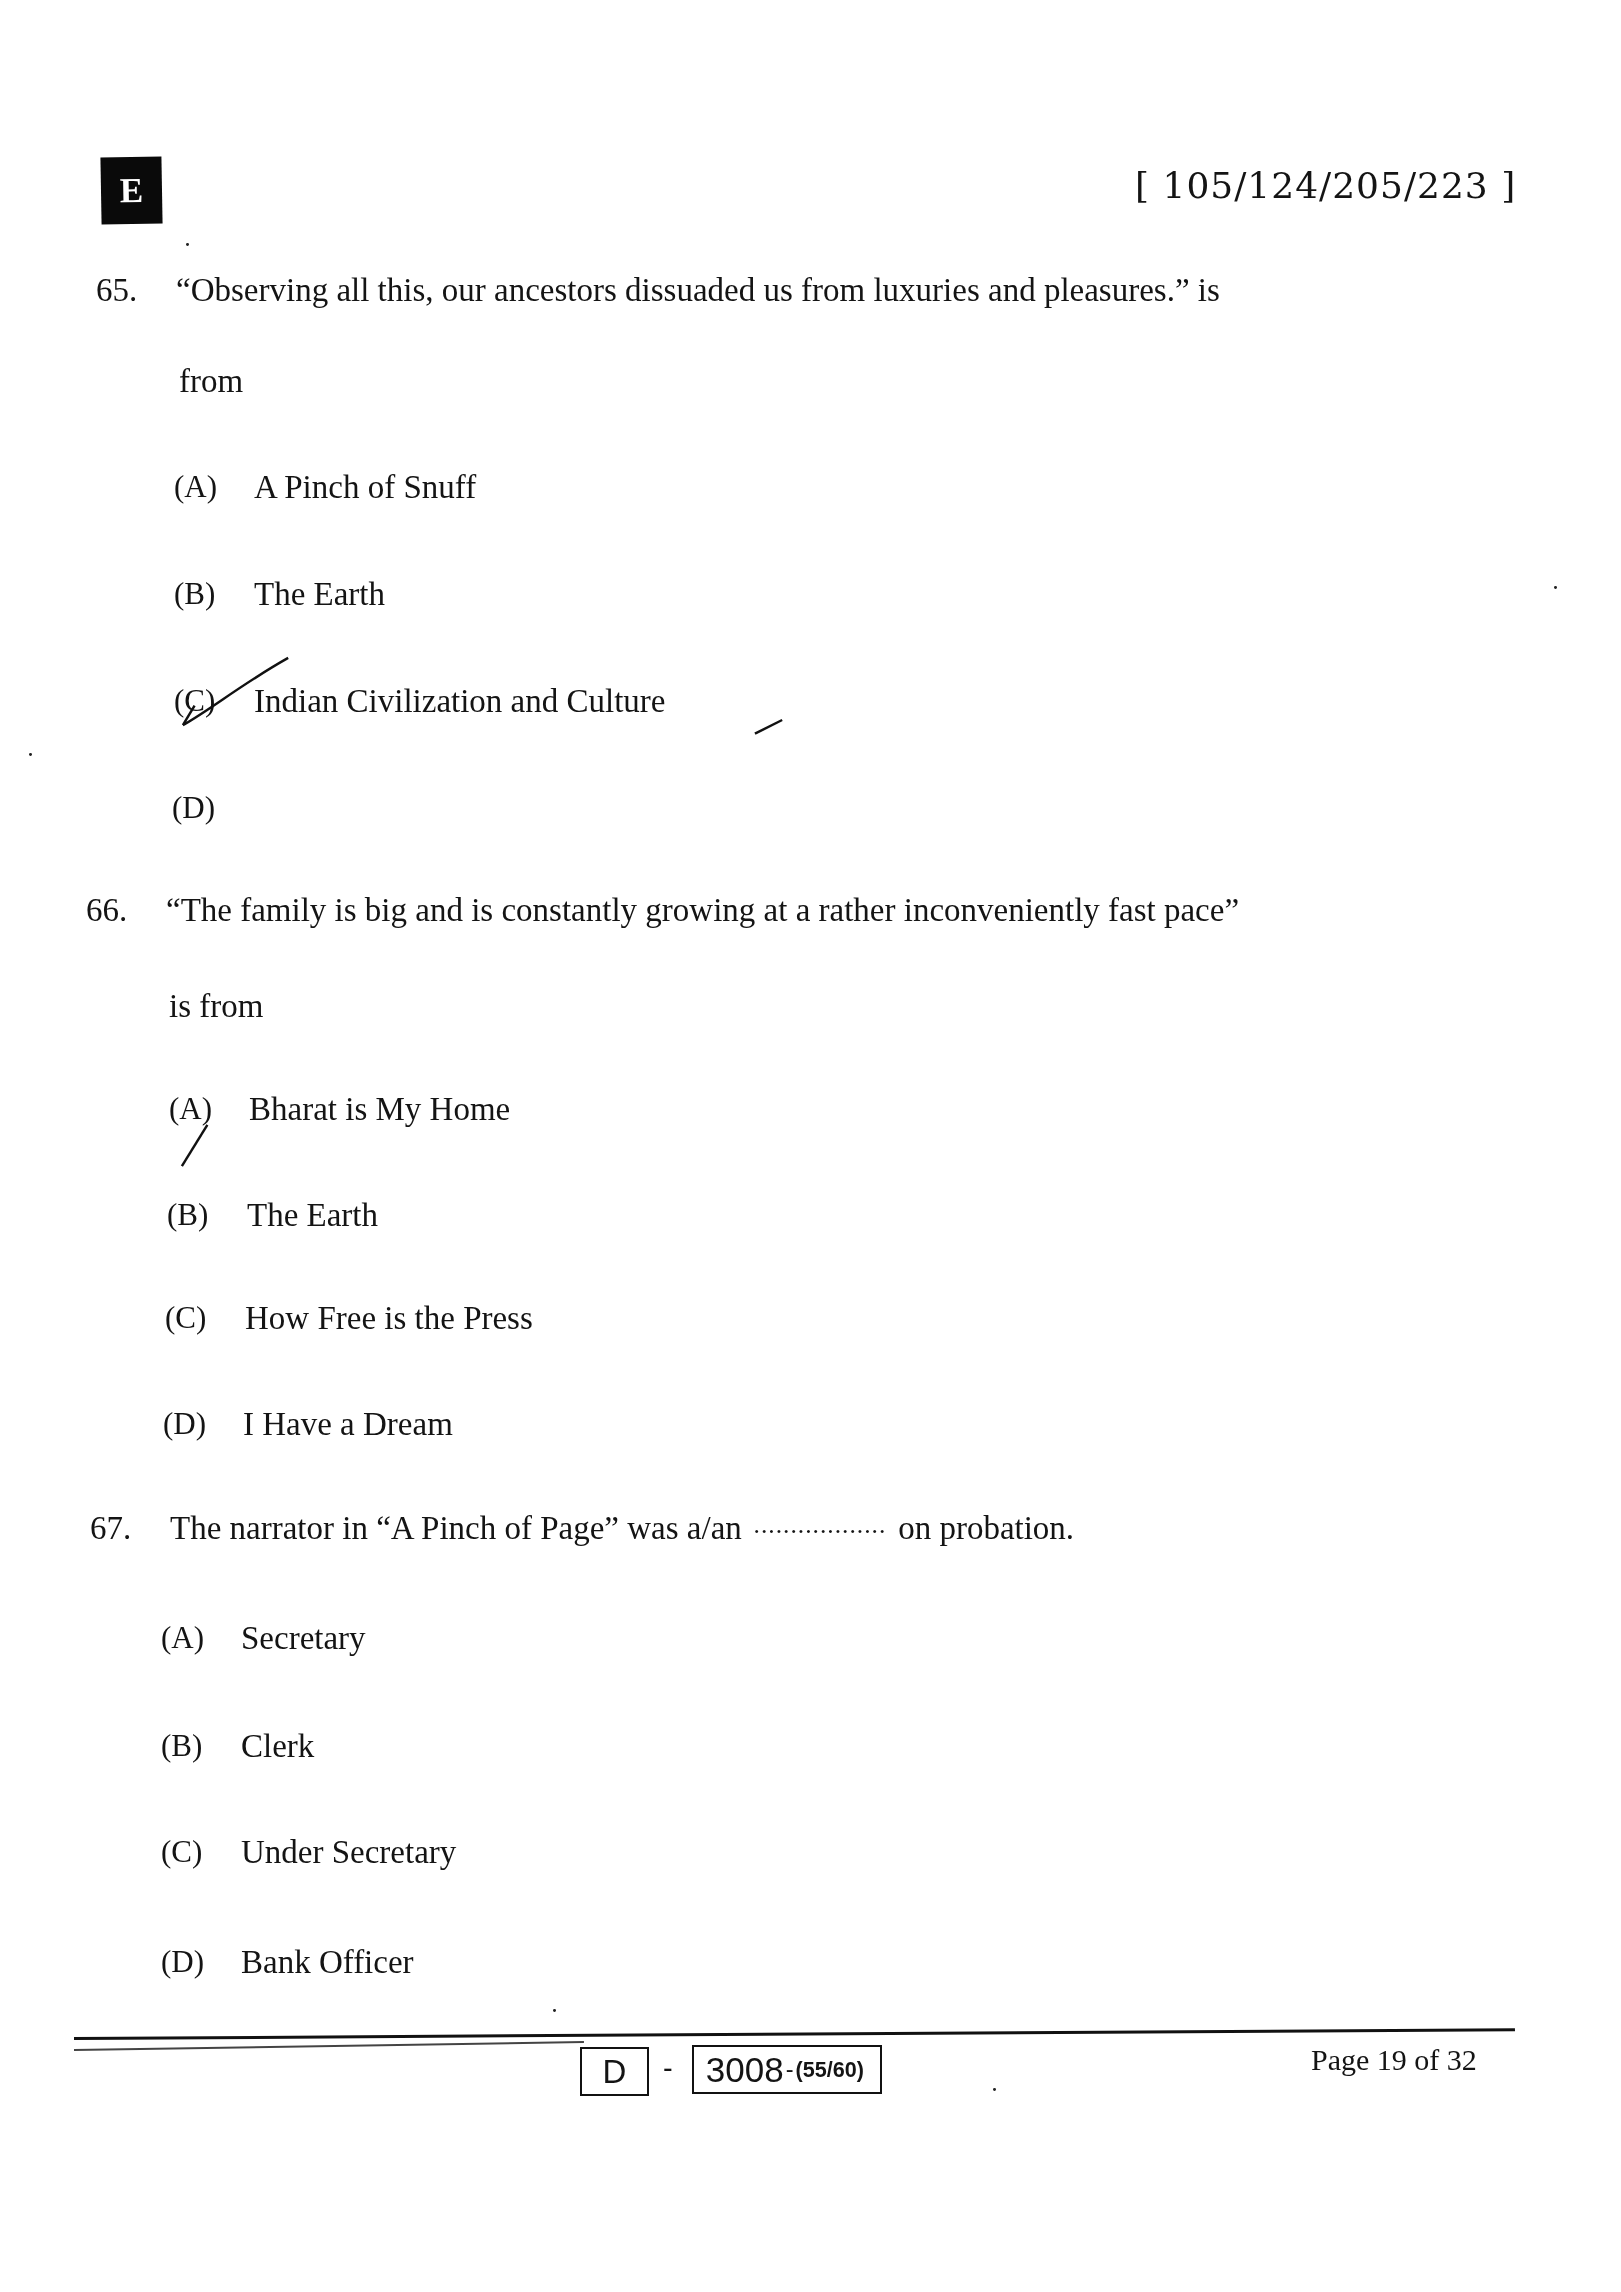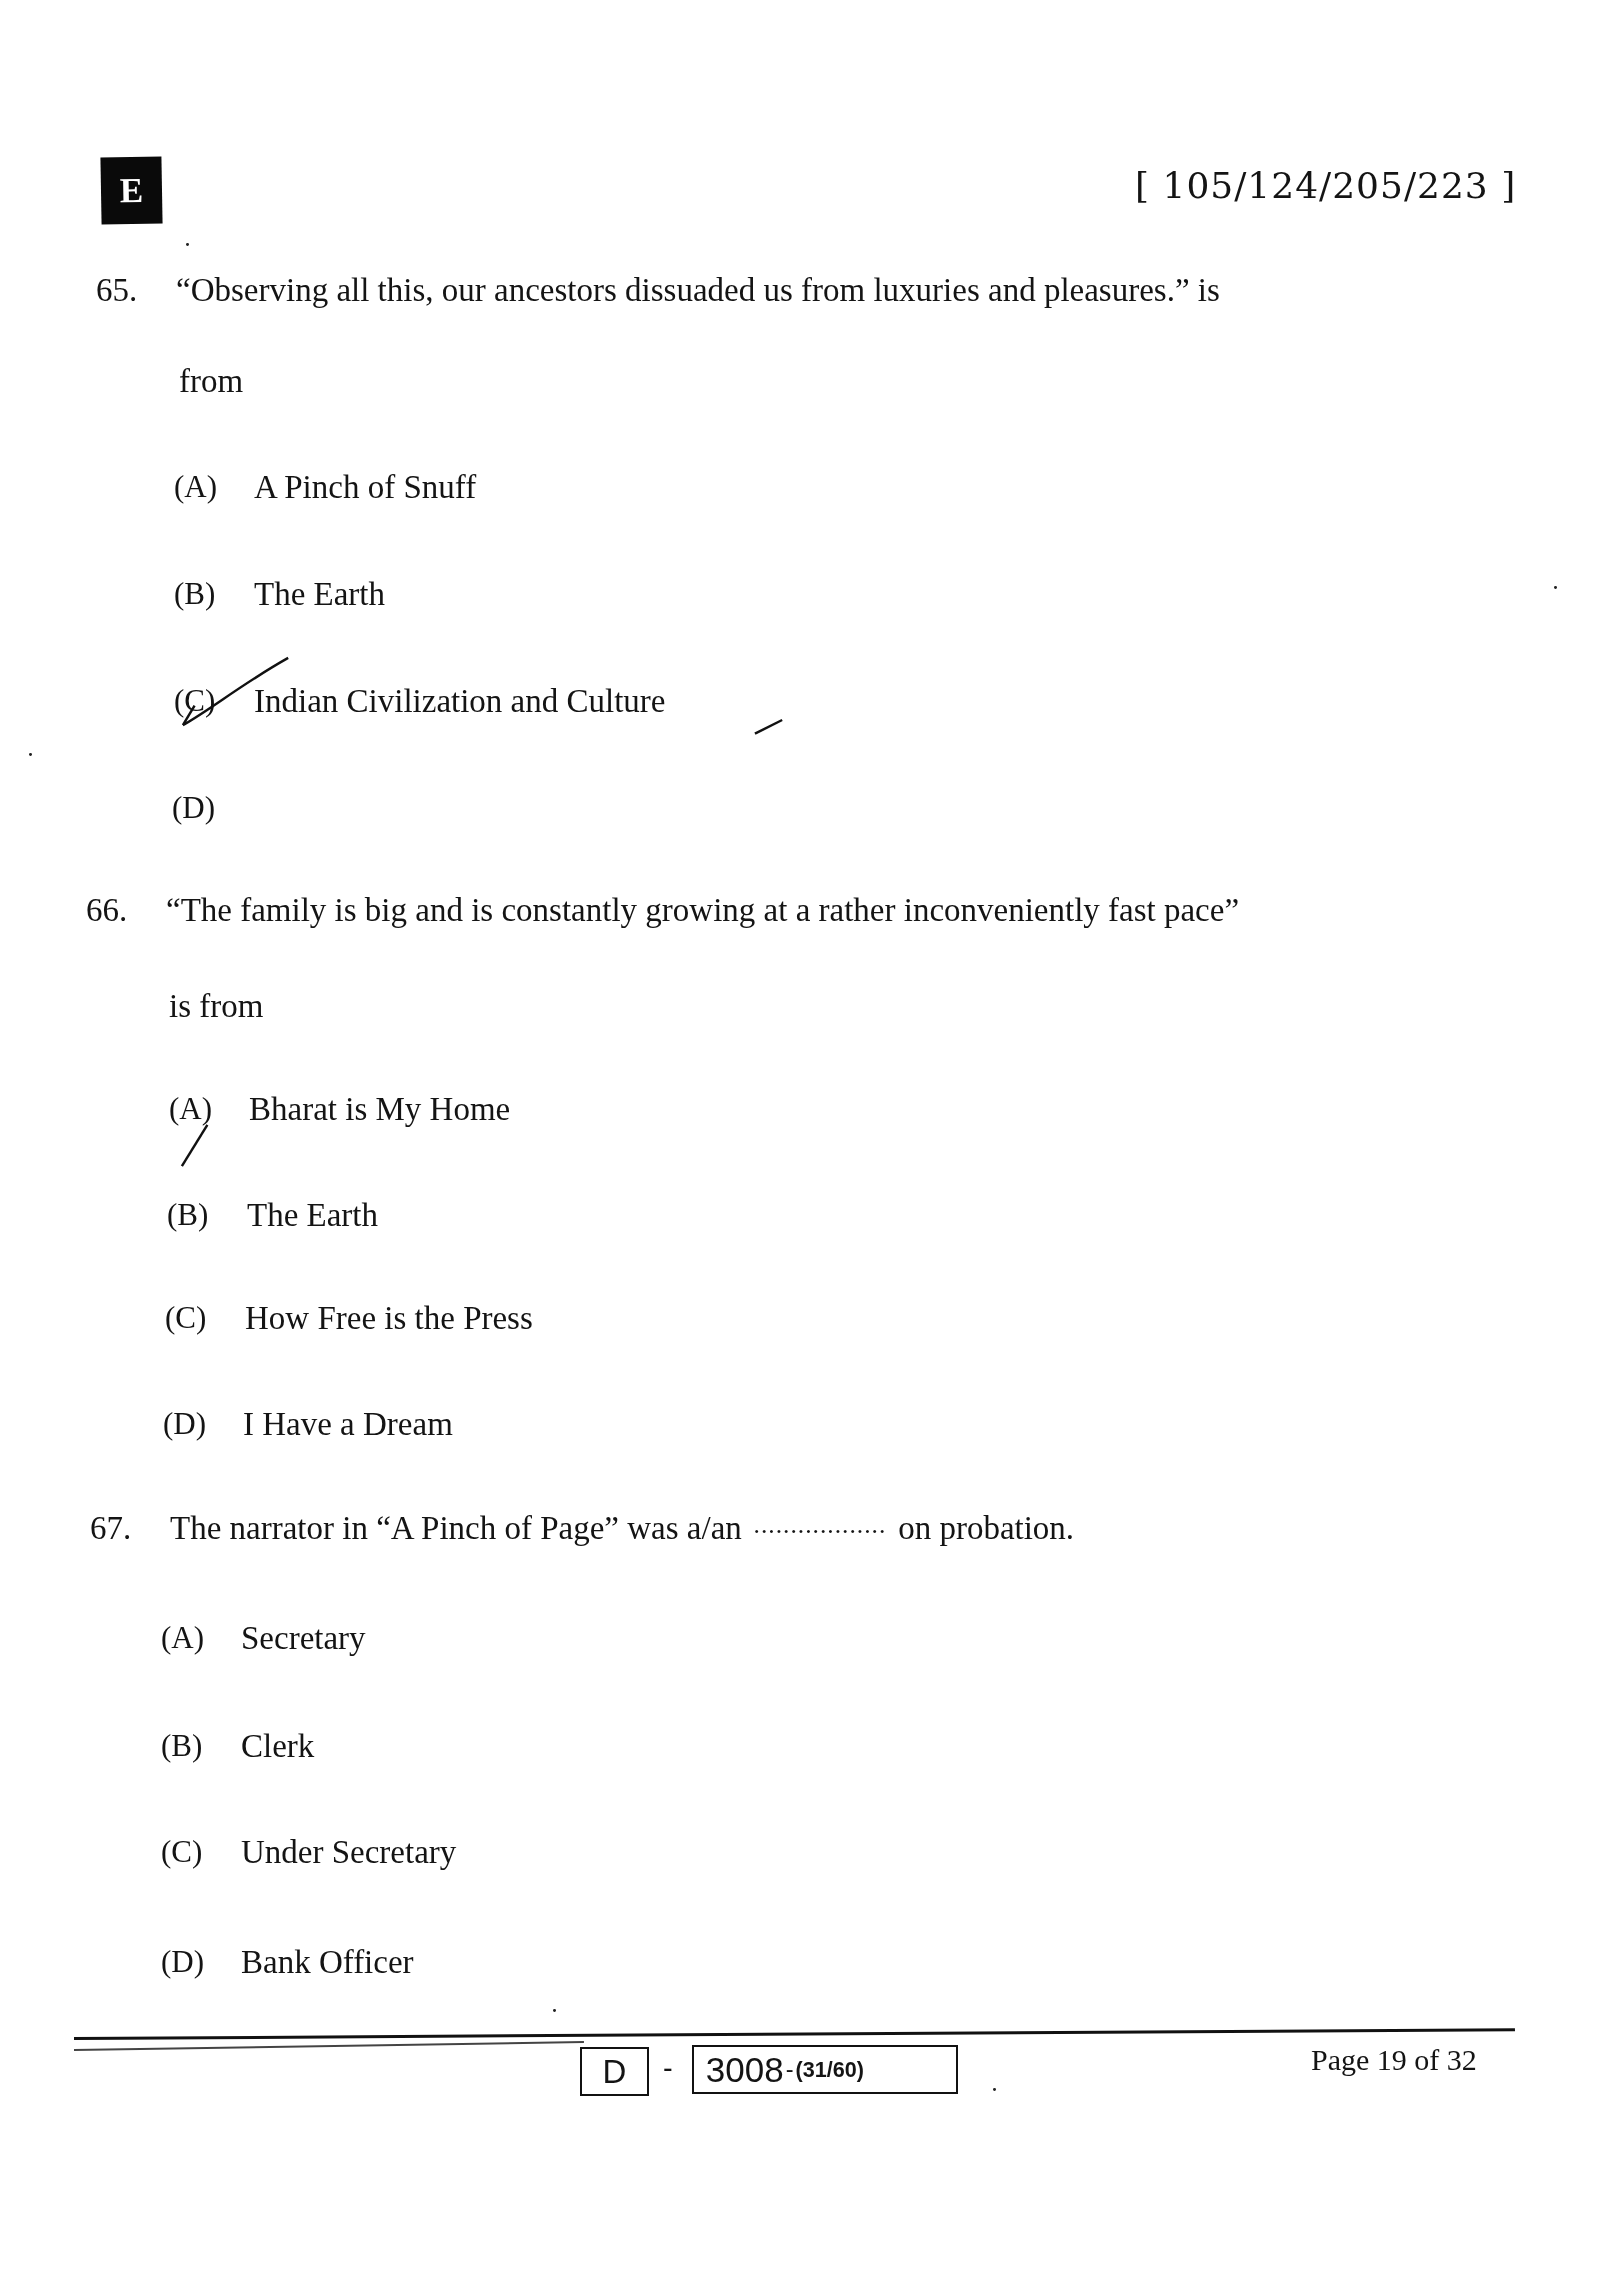--- a/index.html
+++ b/index.html
@@ -34,21 +34,21 @@
     background: #111; transform: rotate(-0.35deg); transform-origin: left center;
   }
   .footer-line.light { left: 74px; top: 2049px; width: 510px; height: 2px; background:#444; transform: rotate(-0.9deg); }
   .box-d {
     position: absolute; left: 580px; top: 2047px; width: 65px; height: 45px;
     border: 2px solid #111; display:flex; align-items:center; justify-content:center;
     font-family: "Liberation Sans", sans-serif; font-size: 33px;
   }
   .dash { position: absolute; left: 663px; top: 2052px; font-size: 29px; font-family: "Liberation Sans", sans-serif; }
   .box-code {
-    position: absolute; left: 692px; top: 2045px; width: 266px; height: 49px;
+    position: absolute; left: 692px; top: 2045px; width: 190px; height: 49px;
     border: 2px solid #111; display:flex; align-items:center; padding-left: 11.8px; box-sizing: border-box;
     font-family: "Liberation Sans", sans-serif;
   }
   .box-code .code { font-size: 35px; }
   .box-code .sep { font-size: 23.5px; margin: 0 2px; }
   .box-code .sub { font-size: 21.6px; font-weight: bold; }
   .page-label { position: absolute; left: 1311px; top: 2043px; font-size: 30px; }
   .speck { position: absolute; width: 2.9px; height: 2.9px; background: #222; border-radius: 50%; }
 </style>
 </head>
@@ -139,17 +139,17 @@
 </div>
 <span class="speck" style="left:553px;top:2009px;"></span>
 
 <div class="footer-line"></div>
 <div class="footer-line light"></div>
 <div class="box-d">D</div>
 <div class="dash">-</div>
 <div class="box-code">
   <span class="code">3008</span>
   <span class="sep">-</span>
-  <span class="sub">(31/60)</span>
+  <span class="sub">(55/60)</span>
 </div>
 <span class="speck" style="left:993px;top:2088px;"></span>
 <div class="page-label">Page 19 of 32</div>
 
 
 </body></html>

